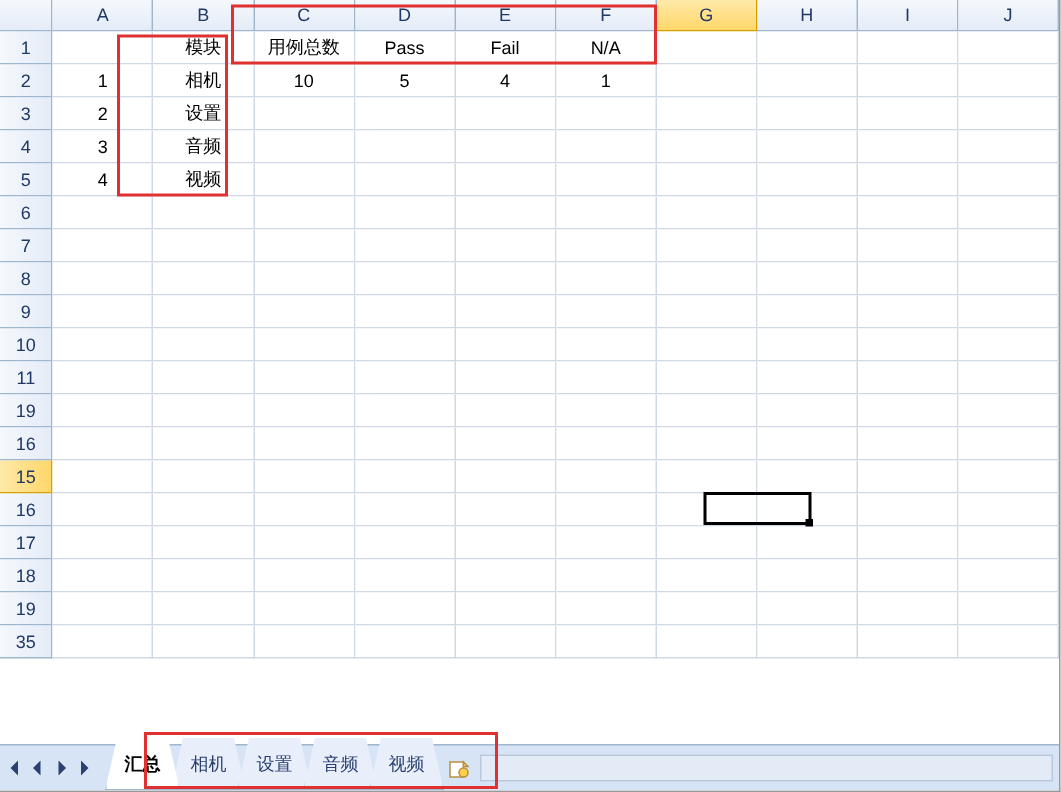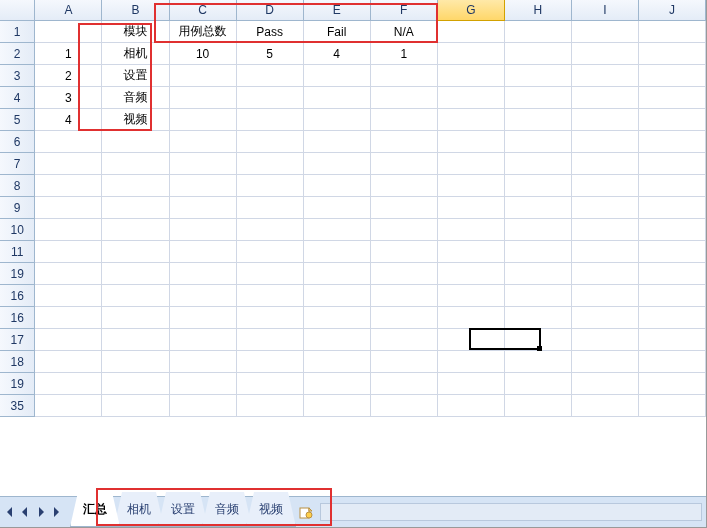--- a/index.html
+++ b/index.html
@@ -308,20 +308,33 @@
       <div class="cell"></div>
       <div class="cell"></div>
       <div class="cell"></div>
       <div class="cell"></div>
       <div class="cell"></div>
       <div class="cell"></div>
       <div class="cell"></div>
       <div class="cell"></div>
     </div>
     <div class="data-row">
+      <div class="row-header hl">15</div>
+      <div class="cell"></div>
+      <div class="cell"></div>
+      <div class="cell"></div>
+      <div class="cell"></div>
+      <div class="cell"></div>
+      <div class="cell"></div>
+      <div class="cell"></div>
+      <div class="cell"></div>
+      <div class="cell"></div>
+      <div class="cell"></div>
+    </div>
+    <div class="data-row">
       <div class="row-header">16</div>
       <div class="cell"></div>
       <div class="cell"></div>
       <div class="cell"></div>
       <div class="cell"></div>
       <div class="cell"></div>
       <div class="cell"></div>
       <div class="cell"></div>
       <div class="cell"></div>
       <div class="cell"></div>

